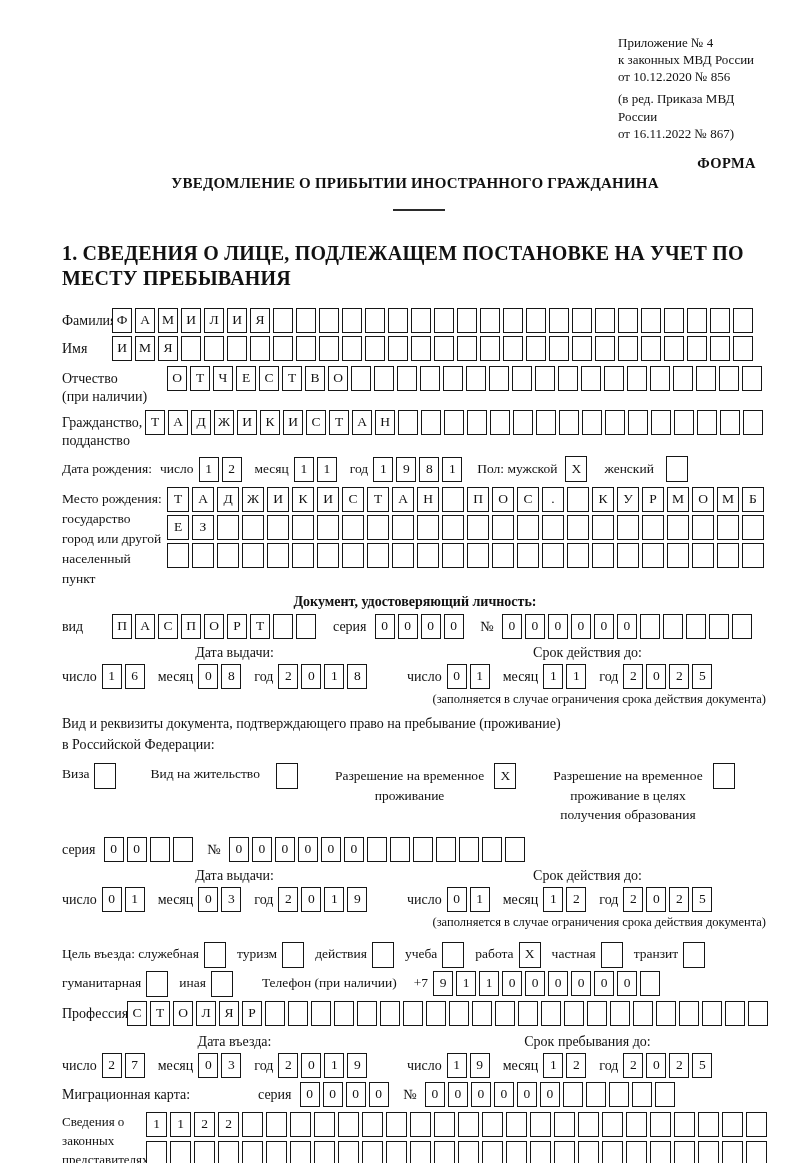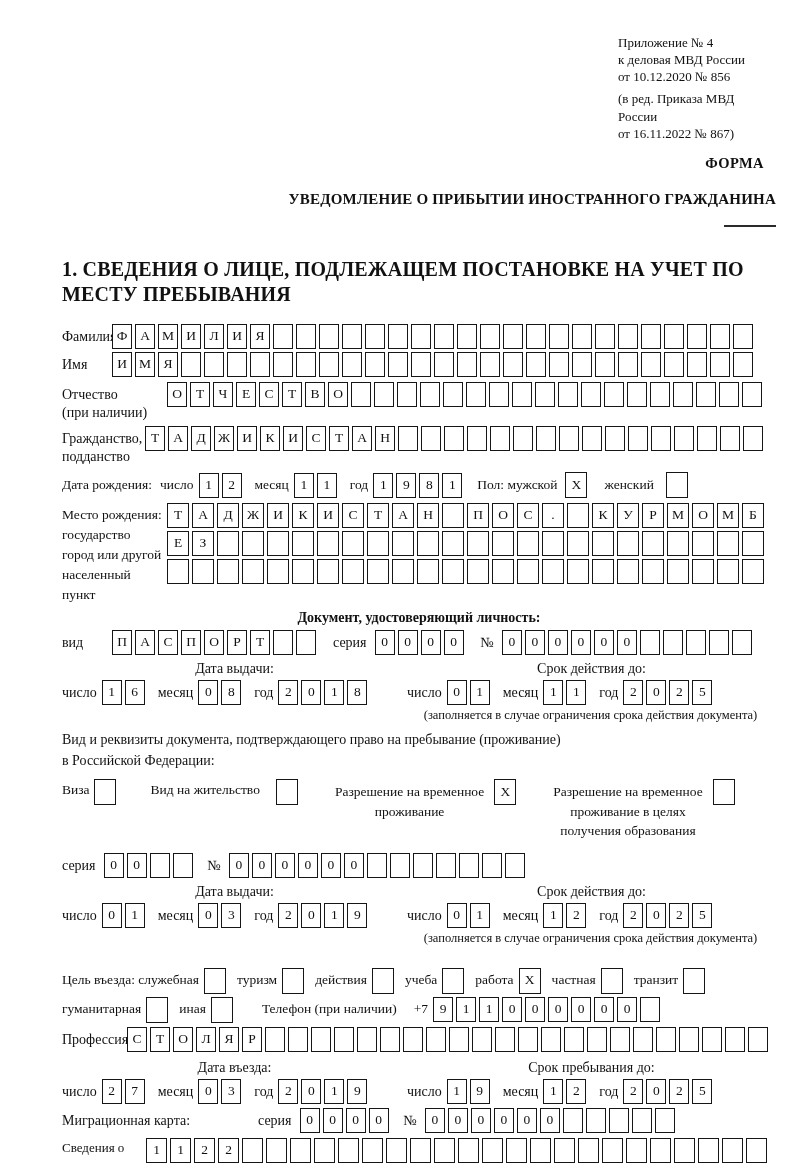--- a/index.html
+++ b/index.html
@@ -1,27 +1,27 @@
 <!DOCTYPE html>
 <html><head>
 <meta charset="utf-8">
 <style>
   html,body{margin:0;padding:0;background:#ffffff;}
   .page{
     position:relative; width:800px; height:1163px; box-sizing:border-box;
     background:#fff; color:#111;
     font-family:"Liberation Serif","DejaVu Serif",serif;
     font-size:14px; line-height:1.25; overflow:hidden;
-    padding:34px 24px 20px 62px;
+    padding:34px 32px 20px 62px;
   }
   
   .appendix{margin-left:556px; font-size:13px; line-height:1.32;}
   .appendix .gap{height:5px;}
   .forma{text-align:right; padding-right:12px; font-weight:bold; margin-top:12px; font-size:14.5px; letter-spacing:.4px;}
-  .title{text-align:right; font-weight:bold; font-size:15px; margin-top:16px; line-height:1.5; letter-spacing:.2px;}
+  .title{text-align:center; font-weight:bold; font-size:15px; line-height:1.5; letter-spacing:.2px;}
   .uline{display:inline-block; width:52px; height:13px; border-bottom:2px solid #2b2b2b; margin-left:8px;}
   .sec-heading{font-weight:bold; font-size:20px; margin-top:24px; letter-spacing:.2px;}
 
   
   .frow{display:flex; align-items:flex-start; margin-top:3px;}
   .lbl{padding-top:4px; flex:0 0 auto;}
   .lbl .l2{display:block;}
   .cells{display:flex; flex:0 0 auto;}
   .cell{
     box-sizing:border-box; display:inline-flex; align-items:center; justify-content:center;
@@ -40,50 +40,50 @@
   .stack .cells{margin-bottom:3px;}
 
   
   .dg{display:inline-flex; align-items:center; flex:0 0 auto;}
   .dlbl{margin:0 5px 0 10px; flex:0 0 auto;}
   .dlbl.first{margin-left:0;}
   .twocol{display:flex; margin-top:5px;}
   .col-l{width:345px; flex:0 0 auto;}
   .col-r{flex:1;}
   .dhead{text-align:center; margin-bottom:3px;}
-  .note{text-align:center; font-size:12.5px; margin-top:3px; padding-right:2px;}
+  .note{text-align:right; font-size:12.5px; margin-top:3px; padding-right:2px;}
 
   
   .inlinerow{display:flex; align-items:center; margin-top:7px; font-size:13.5px;}
   .inlinerow .sp8{margin-left:8px;} .inlinerow .sp12{margin-left:12px;} .inlinerow .sp14{margin-left:14px;}
 
   .doc-heading{text-align:center; font-weight:bold; margin-top:4px; font-size:14px;}
 
   .intro{margin-top:5px; line-height:1.55;}
 
   .permit-row{margin-top:5px; align-items:flex-start; font-size:13.5px;}
   .opt{display:inline-flex; align-items:flex-start;}
   .opt .olbl{padding-top:5px;}
   .opt .lines{display:flex; flex-direction:column; text-align:center; padding-top:5px; line-height:1.45;}
   .opt .cells{margin-left:10px; margin-top:2px;}
 
-  .purpose-row{display:flex; align-items:center; margin-top:21px; font-size:13.5px; flex-wrap:nowrap;}
+  .purpose-row{display:flex; align-items:center; margin-top:11px; font-size:13.5px; flex-wrap:nowrap;}
   .purpose-row .plbl{margin:0 5px 0 8px; flex:0 0 auto;}
   .purpose-row .plbl.first{margin-left:0;}
   .purpose2{margin-top:3px;}
   .indent88{margin-left:78px;}
 </style>
 </head>
 <body>
 
 <div class="page">
 
   <div class="appendix">
     <div>Приложение № 4</div>
-    <div>к деловая МВД России</div>
+    <div>к законных МВД России</div>
     <div>от 10.12.2020 № 856</div>
     <div class="gap"></div>
     <div>(в ред. Приказа МВД России</div>
     <div>от 16.11.2022 № 867)</div>
   </div>
 
   <div class="forma">ФОРМА</div>
 
   <div class="title">
     <div>УВЕДОМЛЕНИЕ О ПРИБЫТИИ ИНОСТРАННОГО ГРАЖДАНИНА</div>

